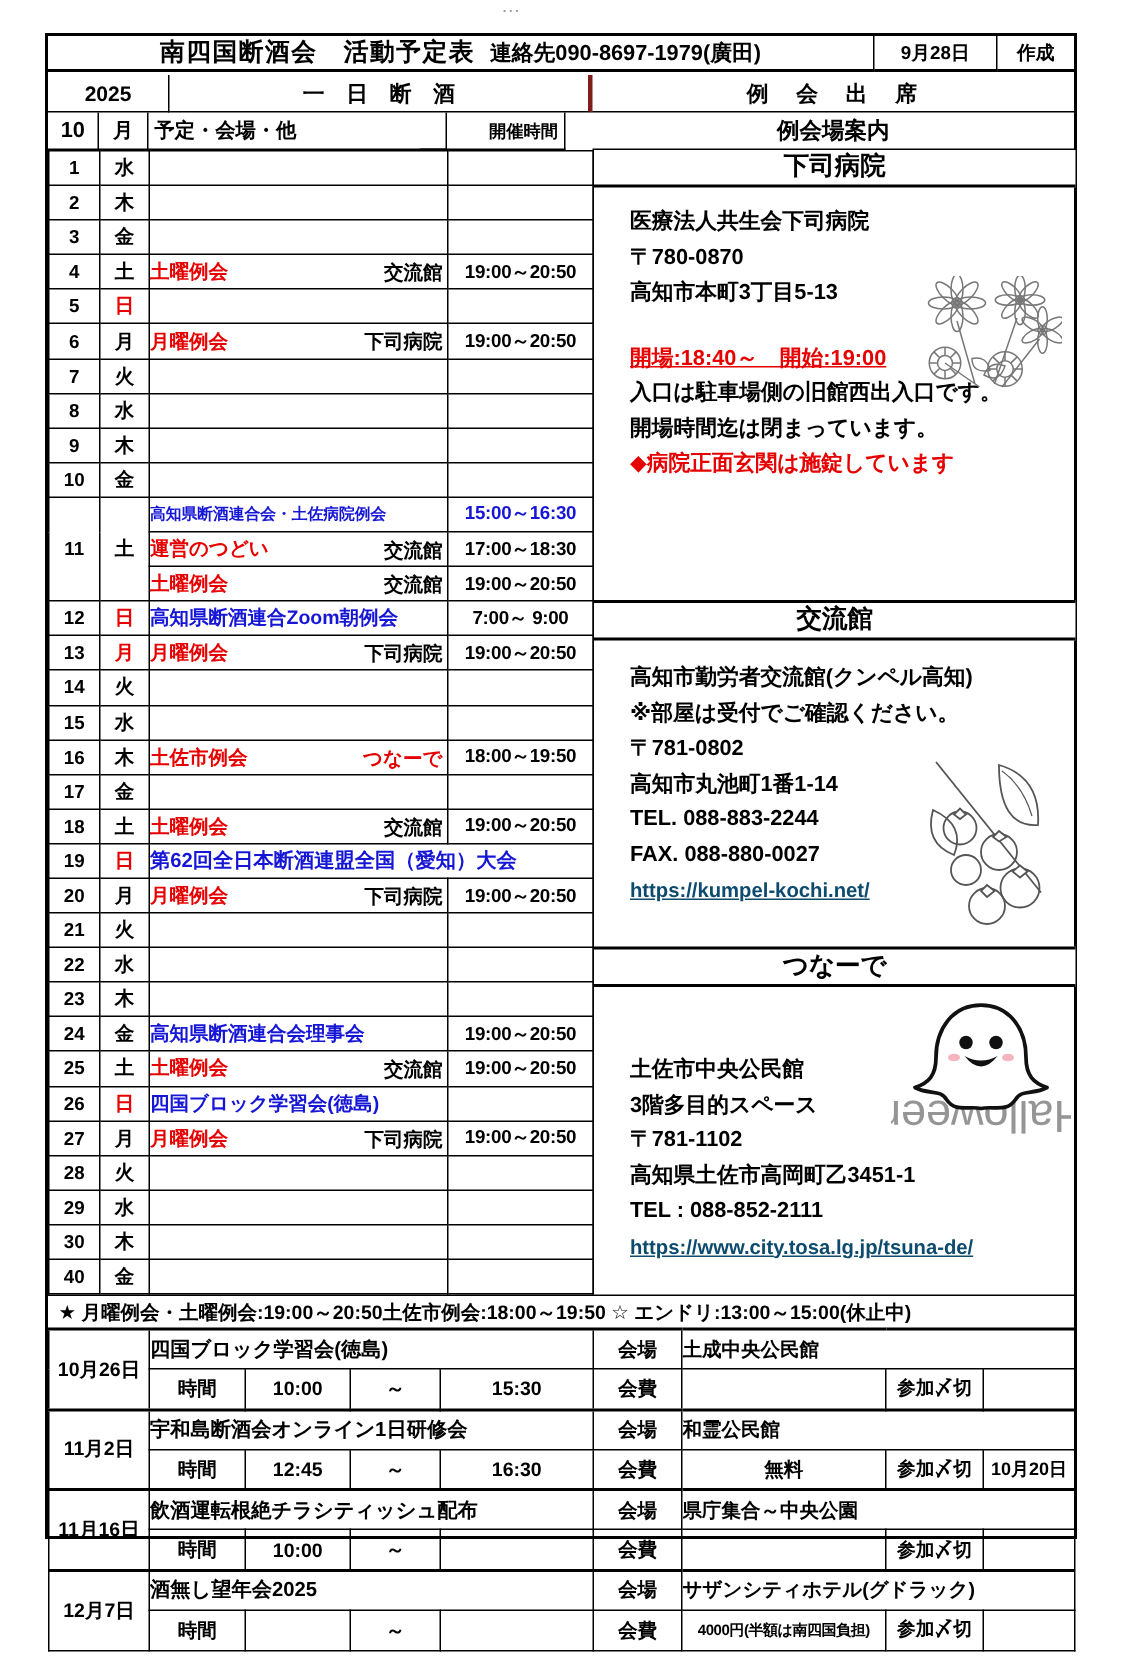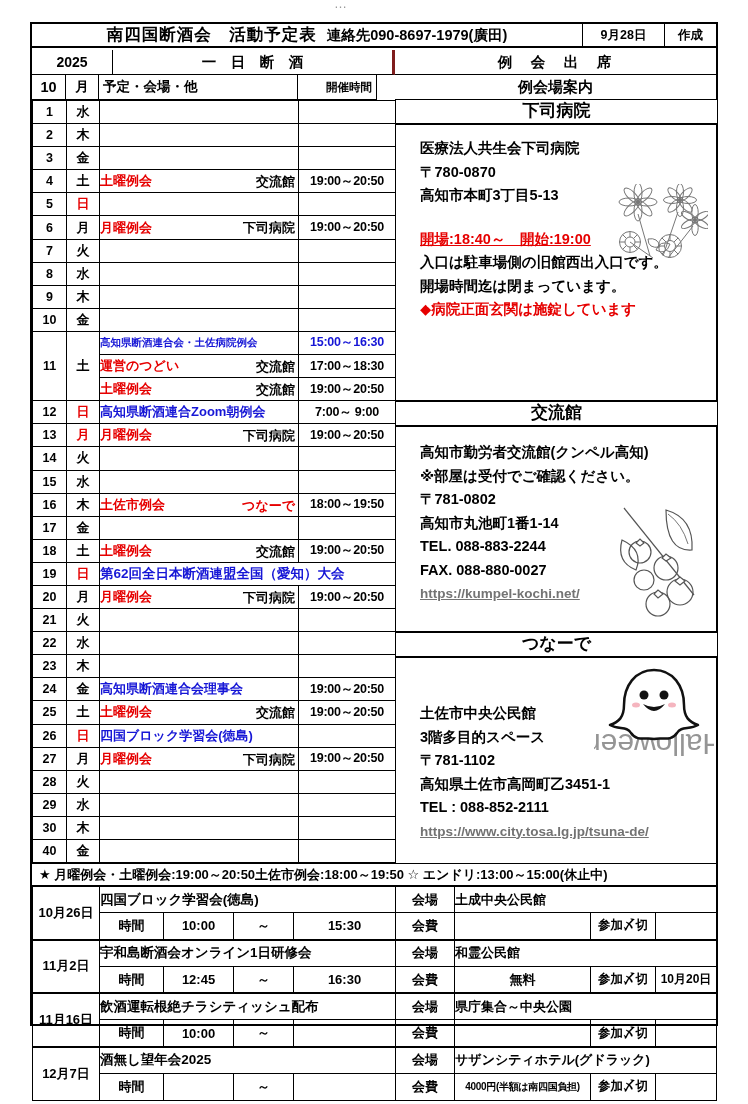--- a/index.html
+++ b/index.html
@@ -48,21 +48,21 @@
           font-size:17px;font-weight:700;border-bottom:2px solid #000;background:#fff;}
   .v-head.h2{top:300px;border-top:2px solid #000;}
   .v-head.h3{top:531px;border-top:2px solid #000;}
   .v-body{position:absolute;left:0;width:100%;}
   .vb1{top:23px;height:277px;padding-top:14px;}
   .vb2{top:325px;height:206px;padding-top:16px;}
   .vb3{top:556px;height:207px;padding-top:46px;}
   .v-line{padding-left:24px;font-size:14.5px;font-weight:700;line-height:23.5px;white-space:nowrap;}
   .v-line.gap{margin-top:20px;}
   .v-line.u{text-decoration:underline;}
-  .v-line a{color:#737373;font-size:13.5px;text-decoration:underline;font-weight:700;}
+  .v-line a{color:#0c4a6e;font-size:13.5px;text-decoration:underline;font-weight:700;}
   .illus{position:absolute;}
   
   .footnote{position:absolute;left:0;top:839px;width:100%;height:22px;border-top:1.5px solid #000;
             box-sizing:border-box;font-size:13px;font-weight:700;line-height:21px;padding-left:7px;white-space:nowrap;}
   
   .sched{position:absolute;left:0;top:861px;width:684px;height:215px;border-collapse:collapse;table-layout:fixed;}
   .sched td{border:1px solid #000;padding:0;overflow:hidden;white-space:nowrap;font-weight:600;}
   .sched tr{height:26.8px;}
   .sched tr.block-start td{border-top:2px solid #000;}
   .s-date{text-align:center;font-size:13px;}

